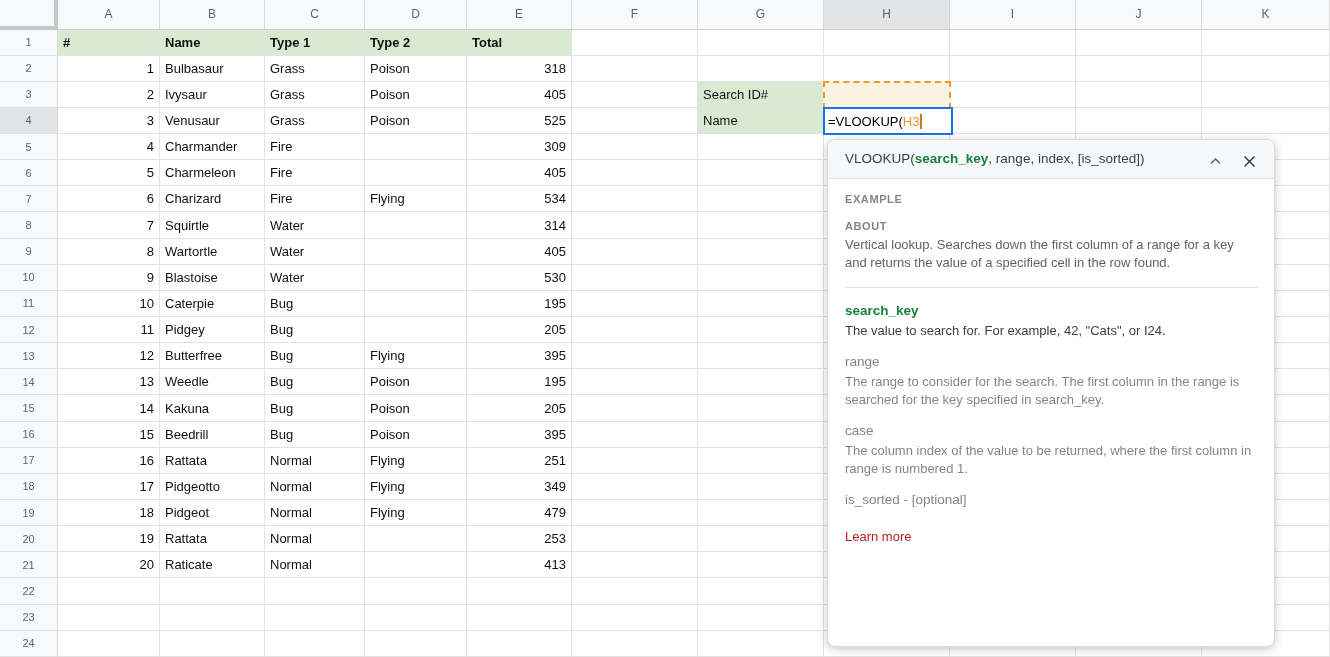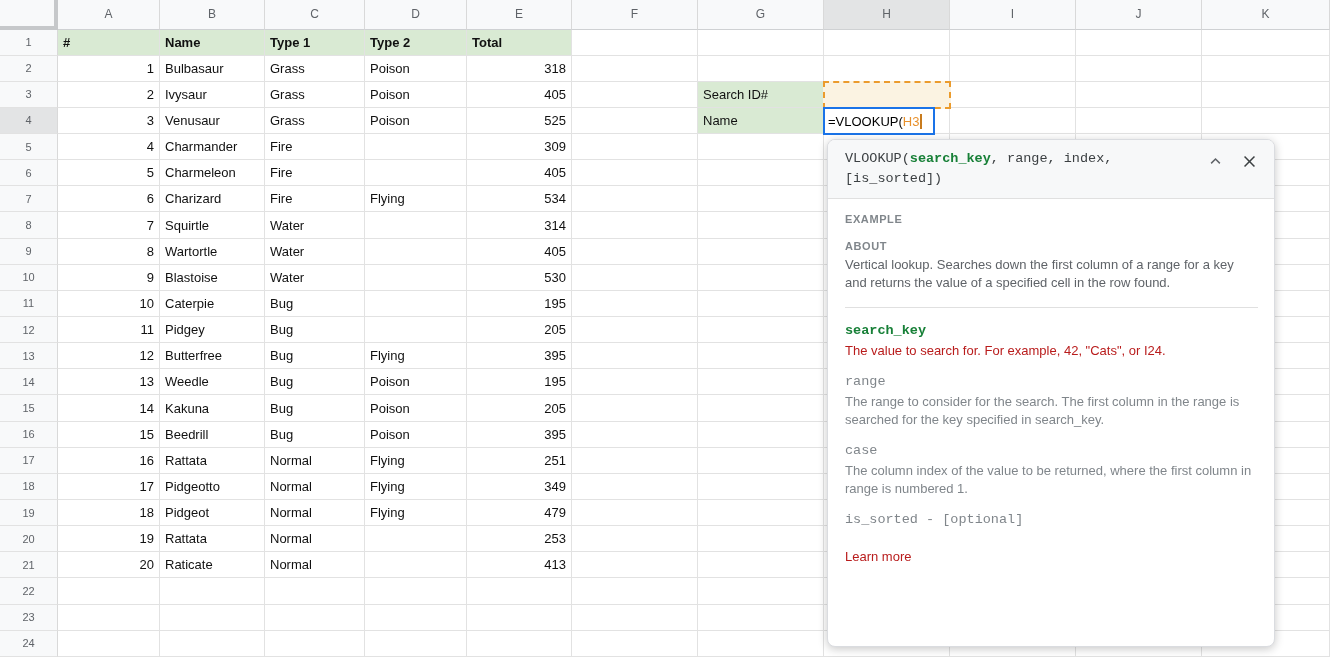--- a/index.html
+++ b/index.html
@@ -17,48 +17,48 @@
   .hl { background:#e3e4e5; }
   .cell { border-right:1px solid #e2e2e2; border-bottom:1px solid #e2e2e2; font-size:13px;
     color:#111; padding:0 5px; display:flex; align-items:center; white-space:nowrap; overflow:hidden; }
   .cell.green { background:#d9ead3; }
   .cell.bold { font-weight:bold; }
   .cell.right { justify-content:flex-end; }
 
   
   #ref-box { position:absolute; left:823px; top:81px; width:128px; height:28px;
     border:2px dashed #eb9b2d; background:#fbf3e2; z-index:4; }
-  #edit-box { position:absolute; left:823px; top:107px; width:112px; height:28px;
+  #edit-box { position:absolute; left:823px; top:107px; width:130px; height:28px;
     border:2px solid #1a73e8; background:#fff; z-index:5; display:flex; align-items:center;
     padding-left:3px; font-size:13px; }
   #edit-box .ref { color:#e8912d; }
   .caret { display:inline-block; width:1.5px; height:15px; background:#c87b1e; margin-left:1px; }
 
   
   #popup { position:absolute; left:827px; top:139px; width:448px; min-height:508px;
     background:#fff; border:1px solid #dadce0; border-radius:8px; z-index:10;
     box-shadow:0 2px 10px rgba(0,0,0,.22); overflow:hidden; }
   #popup-header { position:relative; background:#f7f8f9; border-bottom:1px solid #e0e0e0;
     padding:9px 100px 9px 17px; }
-  .mono { font-family:Liberation Mono, monospace; }
+  .mono { font-family:Liberation Sans, sans-serif; }
   .sig { font-size:13.5px; line-height:20px; color:#3c4043; }
   .code-green { color:#188038; font-weight:bold; }
   .hdr-icons { position:absolute; right:16px; top:12px; display:flex; gap:16px; align-items:center; }
   .icon-btn { width:18px; height:18px; display:flex; align-items:center; justify-content:center;
     cursor:pointer; background:none; border:none; padding:0; }
   #popup-body { padding:13px 16px 16px 17px; }
   .mini-label { font-size:11px; font-weight:600; letter-spacing:.6px; color:#80868b; line-height:14px; }
   .example-code { font-size:13px; line-height:18px; color:#3c4043; margin-top:4px; }
   .about-text { font-size:13px; line-height:18px; color:#5f6368; margin-top:3px; }
   .divider { border:none; border-top:1px solid #e0e0e0; margin:15px 0 14px 0; }
   .param { margin-bottom:13px; }
   .param-name { font-size:13.5px; line-height:18px; color:#80868b; }
   .param-name.active { color:#188038; font-weight:bold; }
   .param-desc { font-size:13px; line-height:18px; color:#80868b; margin-top:2px; }
-  .param-desc.active { color:#b91c1c; }
+  .param-desc.active { color:#404040; }
   .learn-more { display:inline-block; margin-top:7px; font-size:13px; color:#b91c1c;
     text-decoration:none; cursor:pointer; }
 </style>
 </head>
 <body>
 
 <div id="stage">
 
   <div id="grid" style="grid-template-columns: 58px 102px 105px 100px 102px 105px 126px 126px 126px 126px 126px 128px; grid-template-rows: 29.5px repeat(24, 26.15px);">
       <div class="corner"></div>

